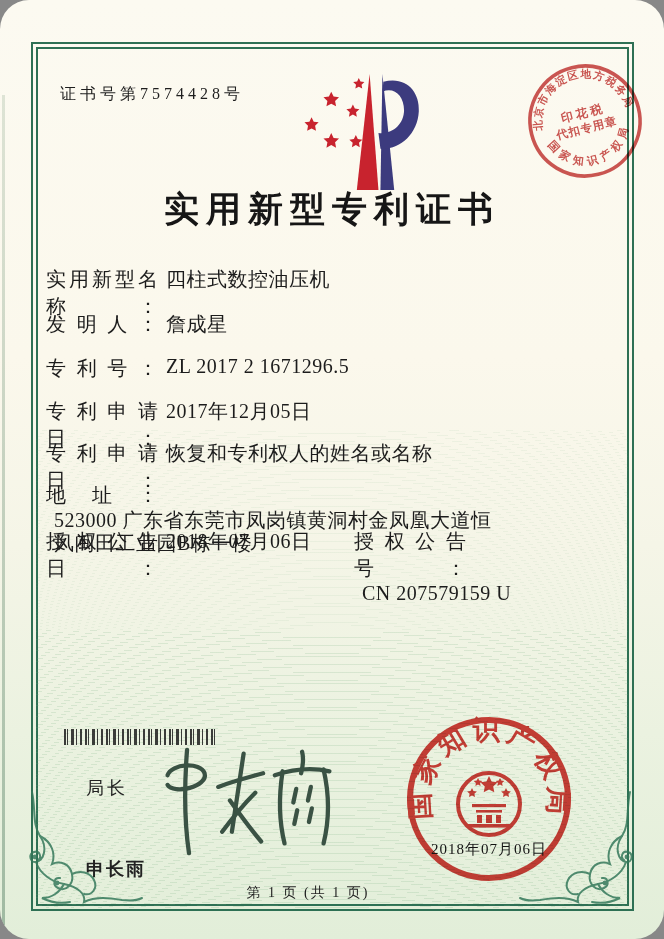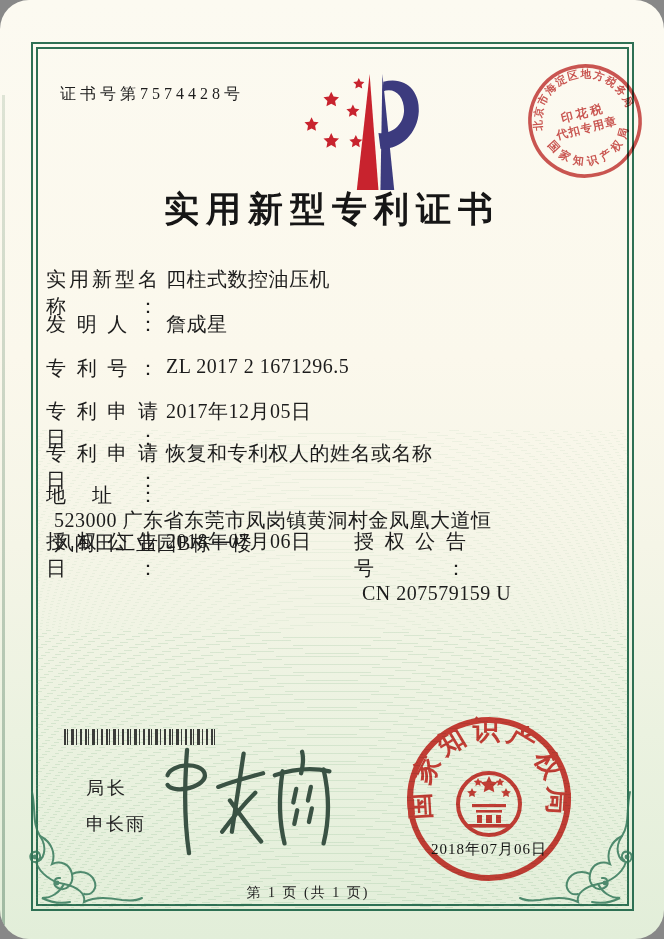--- a/index.html
+++ b/index.html
@@ -58,21 +58,21 @@
     position:absolute; left:64px; top:729px; width:152px; height:16px;
     background:repeating-linear-gradient(90deg,
       #1c1c1c 0 2px, transparent 2px 3px,
       #1c1c1c 3px 4px, transparent 4px 7px,
       #1c1c1c 7px 10px, transparent 10px 12px,
       #1c1c1c 12px 13px, transparent 13px 16px,
       #1c1c1c 16px 18px, transparent 18px 21px);
     opacity:.85;
   }
   .signer-role { position:absolute; left:86px; top:776px; font-size:18px; font-weight:400; color:#222; letter-spacing:3px;}
-  .signer-name { position:absolute; left:86px; top:812px; font-size:18px; font-weight:400; color:#222; letter-spacing:2px;}
+  .signer-name { position:absolute; left:86px; top:857px; font-size:18px; font-weight:700; color:#222; letter-spacing:2px;}
   .signature { position:absolute; left:150px; top:742px; }
   .office-seal { position:absolute; left:404px; top:714px; opacity:.92; mix-blend-mode:multiply; }
   .seal-date {
     position:absolute; left:398px; top:840px; width:182px; text-align:center;
     font-size:15px; color:#141414; letter-spacing:1px; z-index:5;
   }
   .footer {
     position:absolute; left:0; top:884px; width:600px; text-align:center;
     font-size:14px; color:#1e1e1e; letter-spacing:2px;padding-left:16px;
   }

